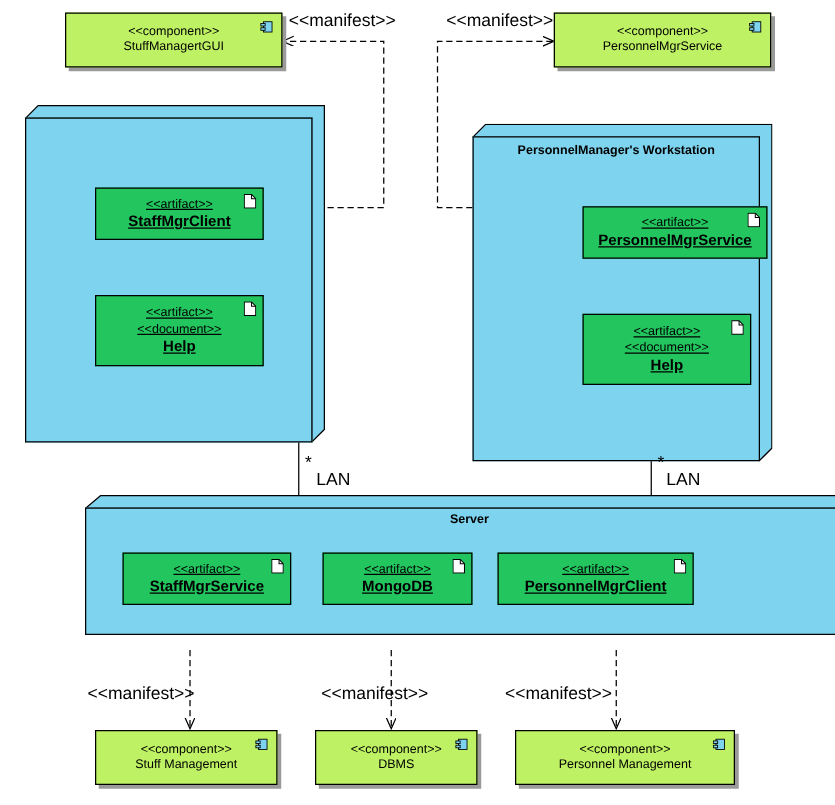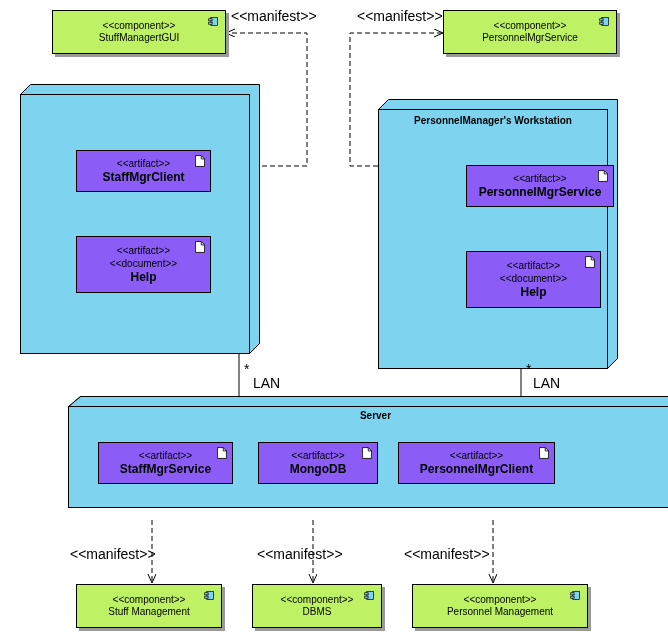--- a/index.html
+++ b/index.html
@@ -23,25 +23,26 @@
     text-align:center;
     display:flex;flex-direction:column;justify-content:center;align-items:center;
     line-height:1.25;
   }
   .component .stereo{font-size:10px;}
   .component .nm{font-size:10px;font-weight:normal;}
   .comp-icon{position:absolute;right:6px;top:5px;width:11px;height:11px;}
 
   
   .artifact{
-    background:#8b5cf6;
+    background:#22c55e;
     border:1px solid #000;
     text-align:left;
     display:flex;flex-direction:column;justify-content:center;align-items:center;
     line-height:1.3;
+    text-decoration:underline;
   }
   .artifact .stereo{font-size:10px;}
   .artifact .nm{font-size:12px;font-weight:bold;}
   .art-icon{position:absolute;right:5px;top:4px;width:10px;height:12px;}
 
   
   .device{
     position:absolute;
   }
   .device .front{

